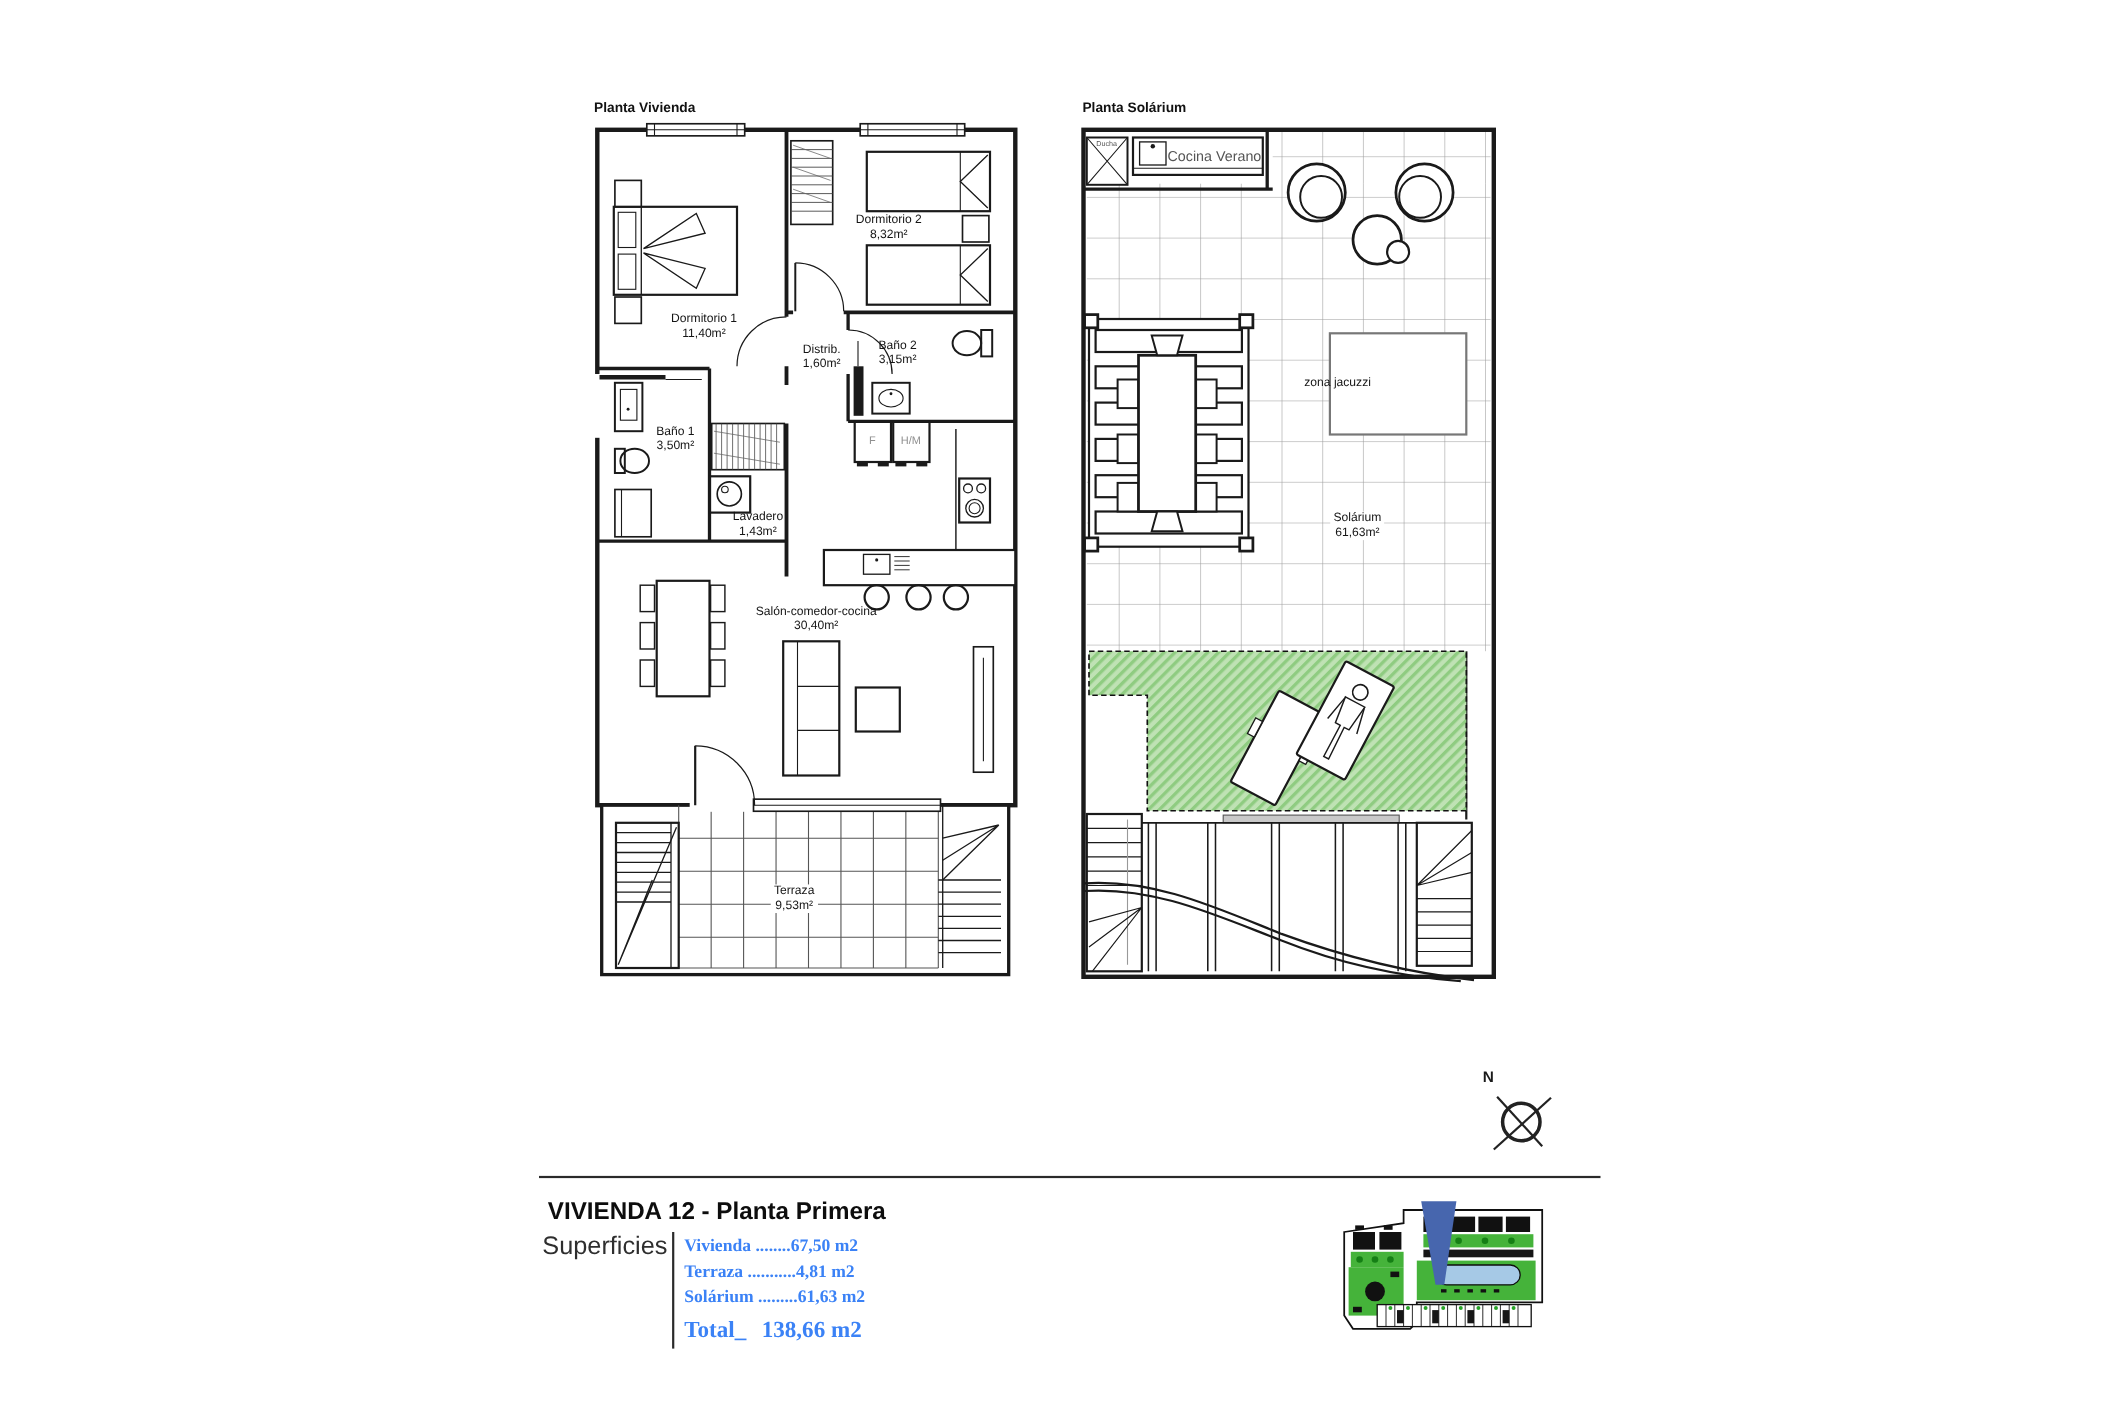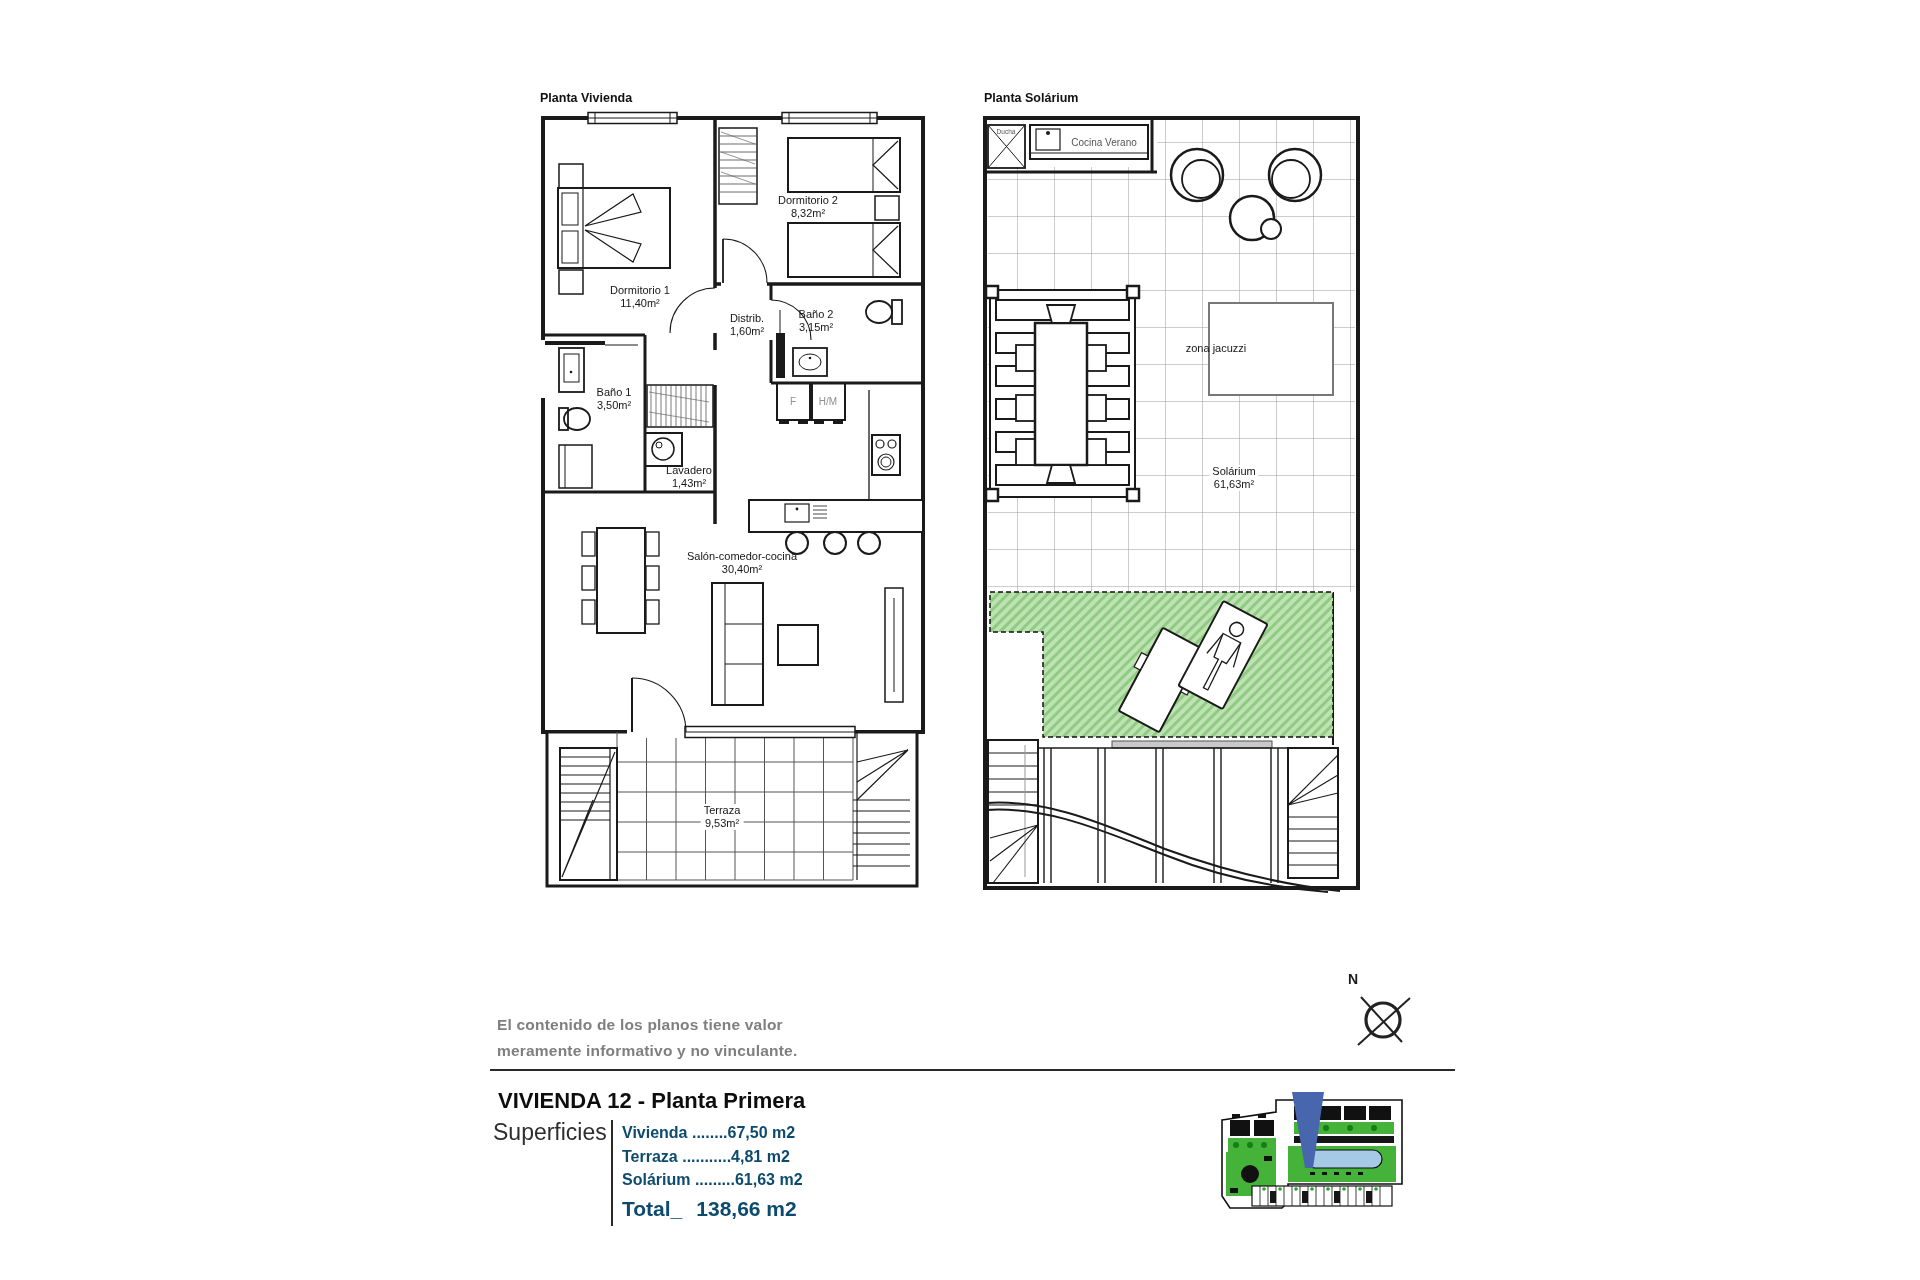--- a/index.html
+++ b/index.html
@@ -4,33 +4,33 @@
 <style>
   html,body{margin:0;padding:0;background:#fff;}
   #stage{position:relative;width:1576px;height:1280px;background:#fff;overflow:hidden;
          font-family:"Liberation Sans",sans-serif;color:#151515;}
   .abs{position:absolute;}
   .plan-title{position:absolute;font-size:12.5px;font-weight:700;color:#111;white-space:nowrap;}
   .room-label{position:absolute;transform:translate(-50%,-50%);text-align:center;
               font-size:11px;font-weight:400;color:#151515;line-height:1.18;white-space:nowrap;}
   .room-label .area{display:block;}
   .lbl-bg{background:#fff;padding:0 3px;}
-  .tiny-label{position:absolute;transform:translate(-50%,-50%);font-size:10px;font-weight:400;
+  .tiny-label{position:absolute;transform:translate(-50%,-50%);font-size:13px;font-weight:400;
               color:#555;white-space:nowrap;text-align:center;}
   .ducha-lbl{font-size:6.5px;}
   .appl-label{position:absolute;transform:translate(-50%,-50%);font-size:10px;color:#8f8f8f;
               font-weight:400;white-space:nowrap;}
   .disclaimer{position:absolute;left:497px;top:1012px;font-size:15.5px;font-weight:700;
               color:#7f7f7f;line-height:26px;letter-spacing:.2px;}
   .divider{position:absolute;left:490px;top:1069px;width:965px;height:2px;background:#2a2a2a;}
   .heading{position:absolute;left:498px;top:1088px;font-size:22px;font-weight:800;color:#0d0d0d;}
   .superficies{position:absolute;left:493px;top:1119px;font-size:23px;font-weight:400;color:#2e2e2e;}
   .vline{position:absolute;left:611px;top:1120px;width:2px;height:106px;background:#2a2a2a;}
   .sum-rows{position:absolute;left:622px;top:1121px;font-size:16px;font-weight:700;
-            color:#0c4a6e;line-height:23.5px;}
+            color:#3b82f6;line-height:23.5px;font-family:Liberation Serif, serif;}
   .sum-total{margin-top:5px;font-size:21px;font-weight:800;}
   .sum-total .tv{margin-left:14px;}
   .compass-n{position:absolute;left:1348px;top:971px;font-size:14px;font-weight:800;color:#1a1a1a;}
 </style>
 </head>
 <body>
 
 <div id="stage">
 
   <div class="plan-title" style="left:540px;top:91px">Planta Vivienda</div>
@@ -355,24 +355,20 @@
   <div class="tiny-label ducha-lbl" style="left:1006px;top:131px">Ducha</div>
   <div class="tiny-label" style="left:1104px;top:142px">Cocina Verano</div>
   <div class="room-label" style="left:1216px;top:348px">
     <span>zona jacuzzi</span>
   </div>
   <div class="room-label lbl-bg" style="left:1234px;top:478px">
     <span>Solárium</span>
     <span class="area">61,63m²</span>
   </div>
 
-  <div class="disclaimer">
-    <div>El contenido de los planos tiene valor</div>
-    <div>meramente informativo y no vinculante.</div>
-  </div>
 
   <div class="divider"></div>
 
   <div class="heading">VIVIENDA 12 - Planta Primera</div>
   <div class="superficies">Superficies</div>
   <div class="vline"></div>
 
   <div class="sum-rows">
     <div><span>Vivienda</span><span> ........</span><span>67,50 m2</span></div>
     <div><span>Terraza</span><span> ...........</span><span>4,81 m2</span></div>

